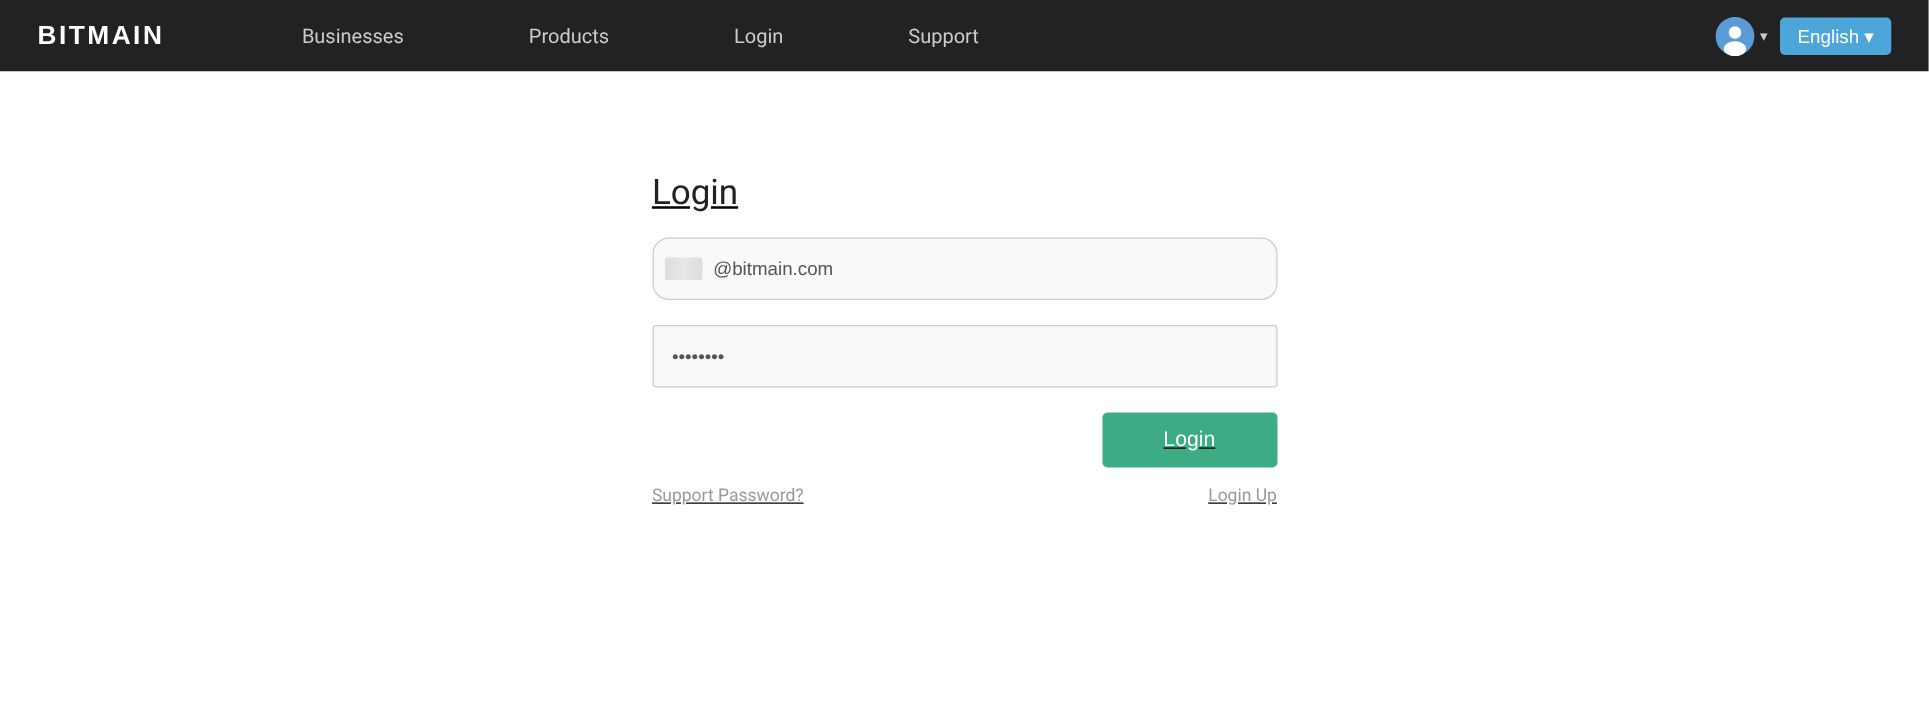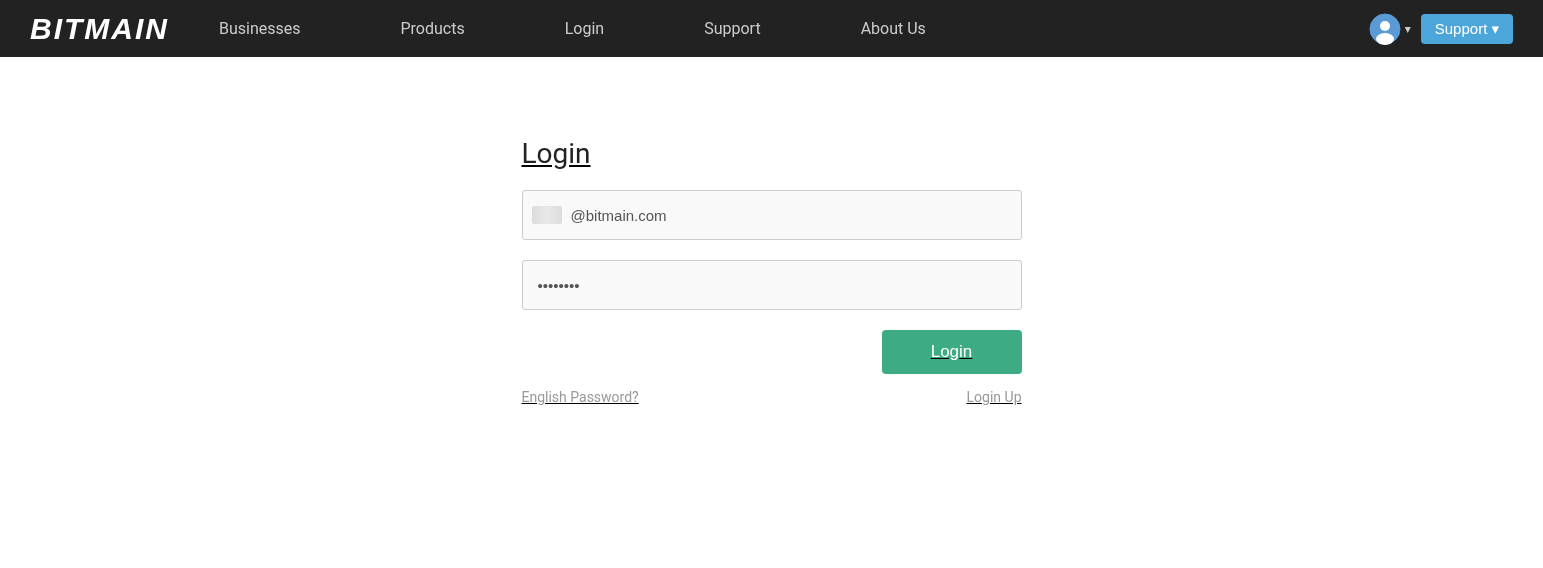--- a/index.html
+++ b/index.html
@@ -20,26 +20,26 @@
       background: #1a1a2e;
       background: #222222;
       height: 57px;
       display: flex;
       align-items: center;
       padding: 0 30px;
     }
 
     .navbar-brand {
       color: #ffffff;
-      font-size: 30px;
+      font-size: 21px;
       font-weight: 700;
       letter-spacing: 2px;
       font-family: 'Arial Black', Arial, sans-serif;
+      margin-right: 60px;
       text-transform: uppercase;
-      font-style: italic;
     }
 
     .navbar-nav {
       display: flex;
       flex: 1;
       gap: 0;
     }
 
     .nav-item {
       color: #cccccc;
@@ -139,20 +139,21 @@
       transform: translateY(-50%);
       width: 30px;
       height: 18px;
       background: linear-gradient(90deg, #d0d0d0 0%, #e0e0e0 50%, #d0d0d0 100%);
       border-radius: 2px;
       opacity: 0.7;
     }
 
     .email-input-with-autofill {
       padding-left: 48px;
+      border-radius: 13px;
     }
 
     .login-actions {
       display: flex;
       justify-content: flex-end;
       margin-bottom: 15px;
     }
 
     .login-btn {
       background: #3dab84;
@@ -182,51 +183,50 @@
 <body>
 
 <nav class="navbar">
   <div class="navbar-brand">BITMAIN</div>
 
   <div class="navbar-nav">
     <span class="nav-item">Businesses</span>
     <span class="nav-item">Products</span>
     <span class="nav-item">Login</span>
     <span class="nav-item">Support</span>
-    <span class="nav-item">About Us</span>
   </div>
 
   <div class="navbar-right">
     <div class="user-icon-btn">
       <svg class="user-avatar" viewBox="0 0 32 32" fill="none" xmlns="http://www.w3.org/2000/svg">
         <circle cx="16" cy="16" r="15" fill="#5b9bd5" stroke="#5b9bd5" stroke-width="1"></circle>
         <circle cx="16" cy="13" r="5" fill="#ffffff"></circle>
         <ellipse cx="16" cy="26" rx="9" ry="6" fill="#ffffff"></ellipse>
       </svg>
       <span class="chevron-small">▾</span>
     </div>
-    <button class="lang-btn">Support ▾</button>
+    <button class="lang-btn">English ▾</button>
   </div>
 </nav>
 
 <main class="main-content">
   <div class="login-container">
     
     <h1 class="login-title">Login</h1>
 
     <div class="email-field-wrapper">
       <div class="autofill-indicator"></div>
       <input type="text" class="input-field email-input-with-autofill" value="@bitmain.com" style="">
     </div>
 
     <input type="password" class="input-field" value="password" style="">
 
     <div class="login-actions">
       <button class="login-btn">Login</button>
     </div>
 
     <div class="login-links">
-      <a class="link-text">English Password?</a>
+      <a class="link-text">Support Password?</a>
       <a class="link-text">Login Up</a>
     </div>
 
   </div>
 </main>
 
 </body></html>

